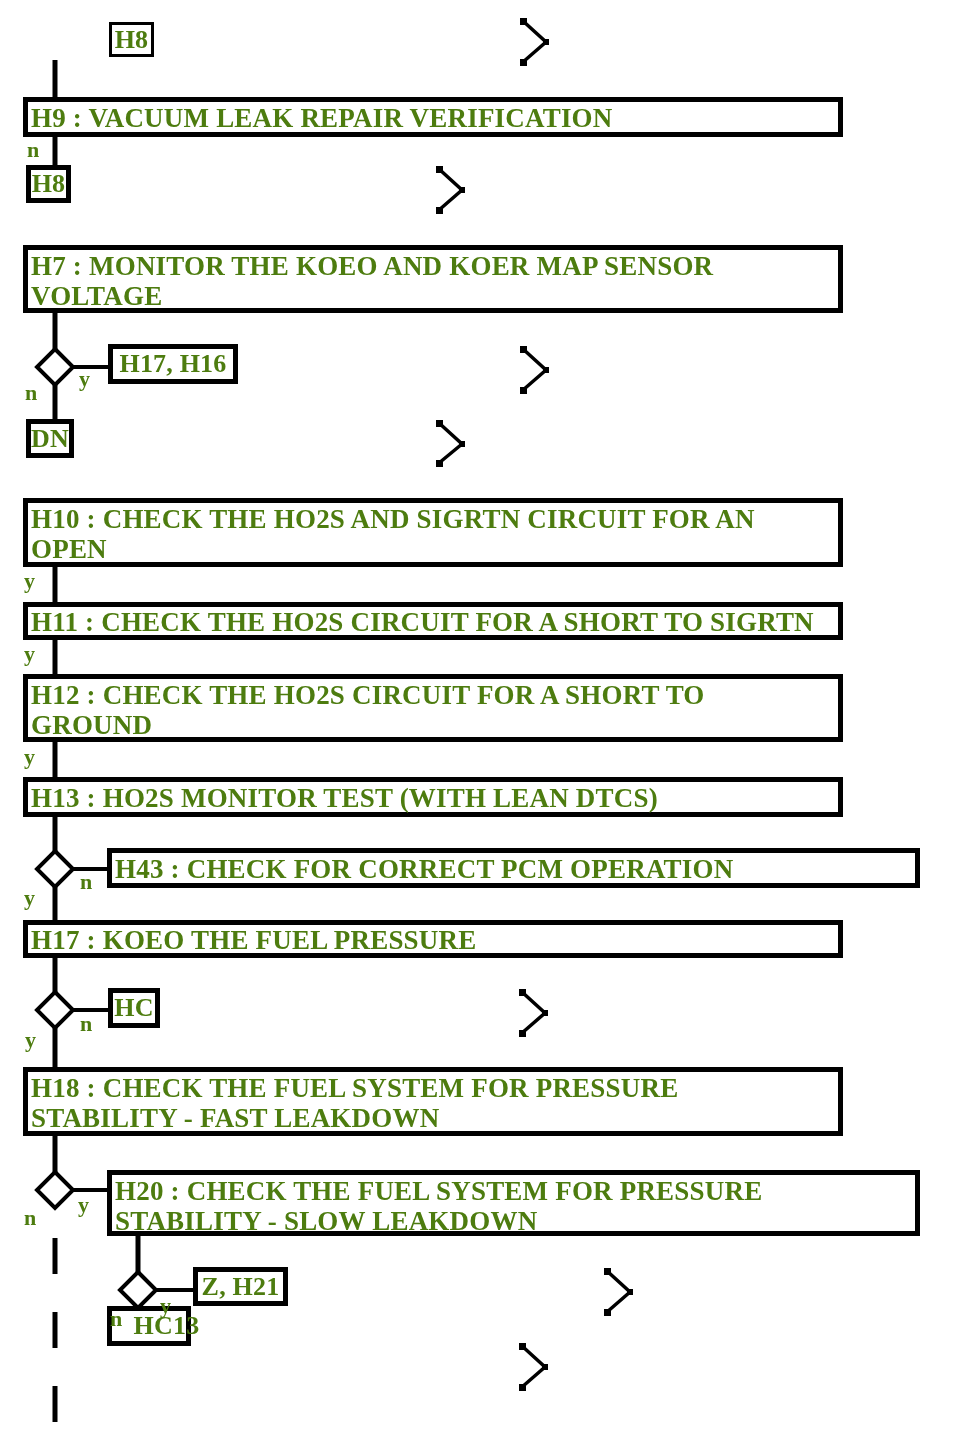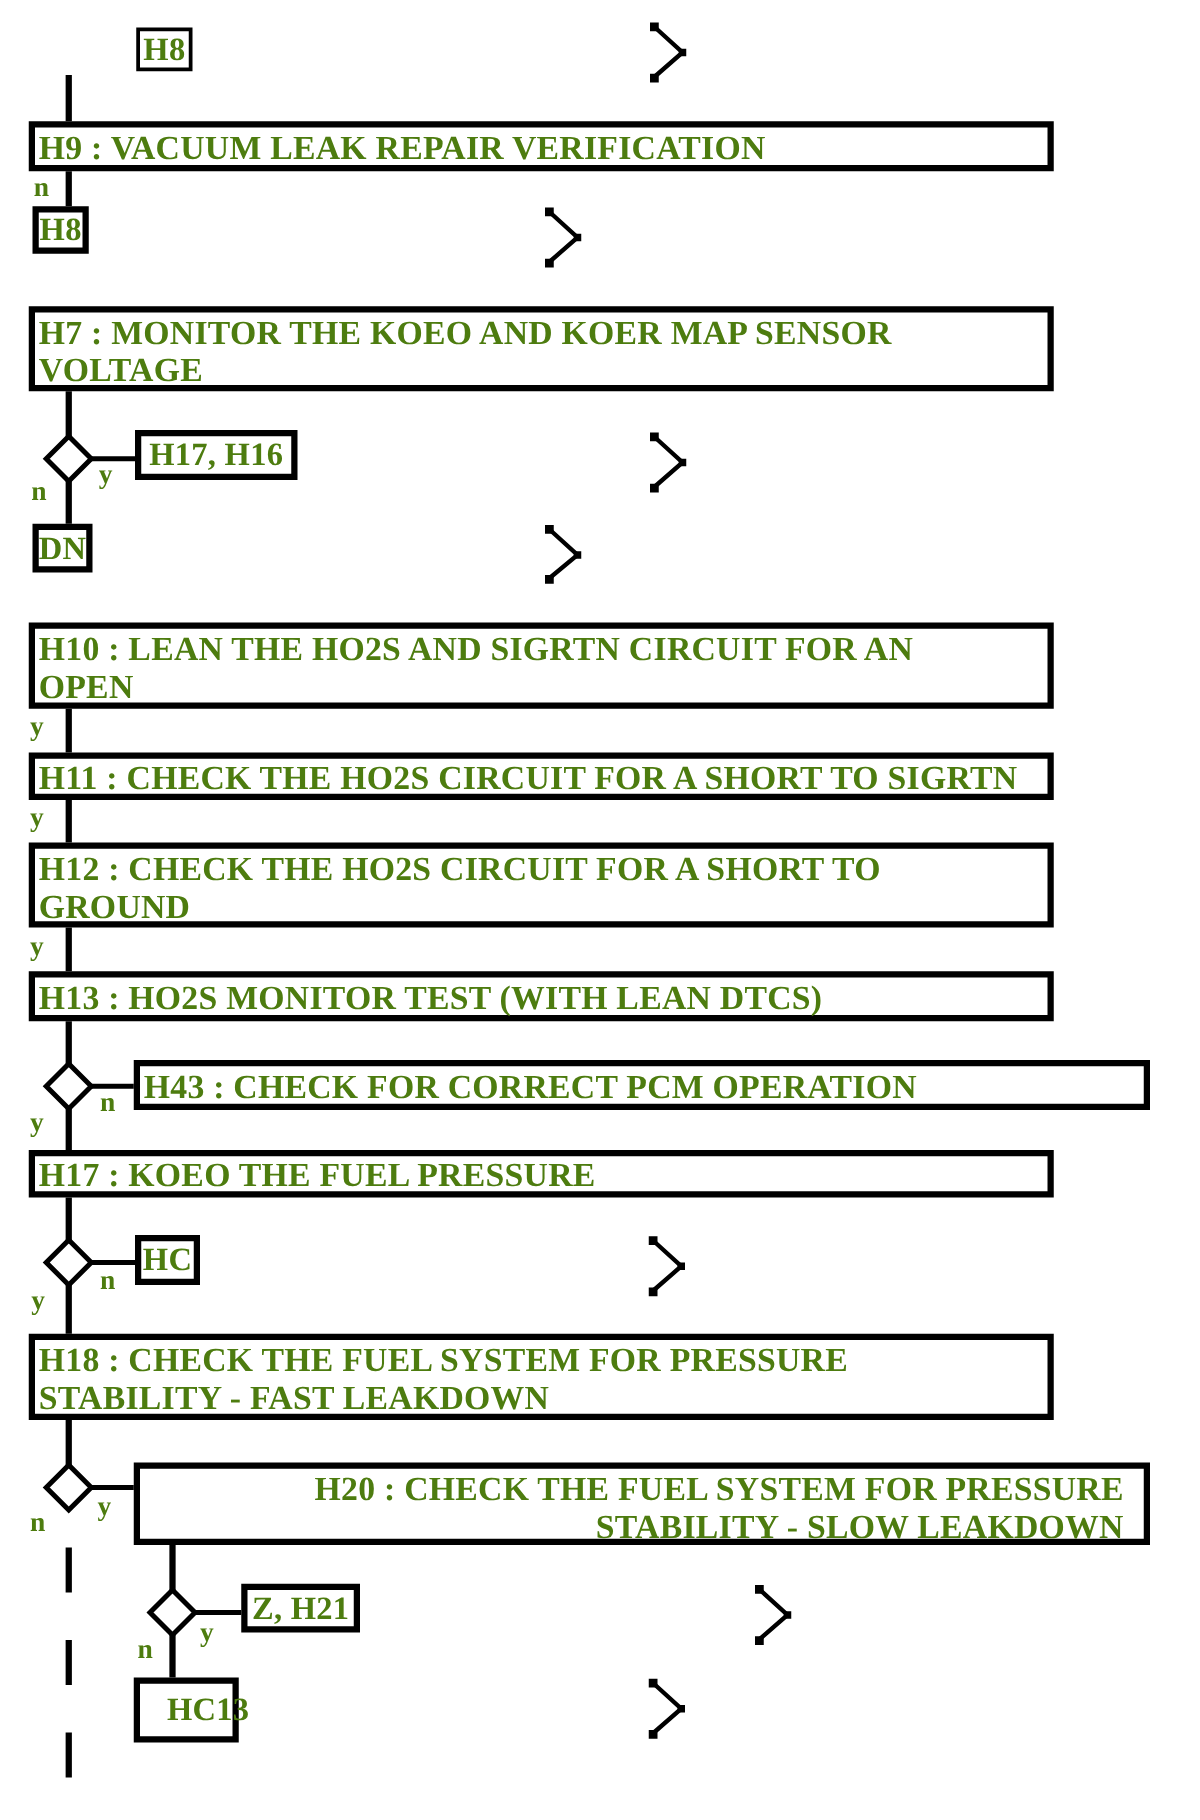--- a/index.html
+++ b/index.html
@@ -134,21 +134,21 @@
 
   <div class="box small" style="left:108px;top:344px;width:130px;height:40px;">
     <span>H17, H16</span>
   </div>
 
   <div class="box small" style="left:26px;top:419px;width:48px;height:39px;">
     <span>DN</span>
   </div>
 
   <div class="box" style="left:23px;top:498px;width:820px;height:69px;">
-    <div class="ln">H10 : LEAN THE HO2S AND SIGRTN CIRCUIT FOR AN</div>
+    <div class="ln">H10 : CHECK THE HO2S AND SIGRTN CIRCUIT FOR AN</div>
     <div class="ln">OPEN</div>
   </div>
 
   <div class="box single" style="left:23px;top:602px;width:820px;height:38px;">
     <span>H11 : CHECK THE HO2S CIRCUIT FOR A SHORT TO SIGRTN</span>
   </div>
 
   <div class="box" style="left:23px;top:674px;width:820px;height:68px;">
     <div class="ln">H12 : CHECK THE HO2S CIRCUIT FOR A SHORT TO</div>
     <div class="ln">GROUND</div>
@@ -168,30 +168,30 @@
 
   <div class="box small" style="left:108px;top:988px;width:52px;height:40px;">
     <span>HC</span>
   </div>
 
   <div class="box" style="left:23px;top:1067px;width:820px;height:69px;">
     <div class="ln">H18 : CHECK THE FUEL SYSTEM FOR PRESSURE</div>
     <div class="ln">STABILITY - FAST LEAKDOWN</div>
   </div>
 
-  <div class="box" style="left:107px;top:1170px;width:813px;height:66px;text-align:right;">
+  <div class="box" style="left:107px;top:1170px;width:813px;height:66px;">
     <div class="ln">H20 : CHECK THE FUEL SYSTEM FOR PRESSURE</div>
     <div class="ln">STABILITY - SLOW LEAKDOWN</div>
   </div>
 
   <div class="box small" style="left:193px;top:1267px;width:95px;height:39px;">
     <span>Z, H21</span>
   </div>
 
-  <div class="box small" style="left:107px;top:1342px;width:84px;height:52px;padding-left:36px;">
+  <div class="box small" style="left:107px;top:1306px;width:84px;height:40px;padding-left:36px;">
     <span>HC13</span>
   </div>
 
   <div class="lbl" style="left:27px;top:139px;">n</div>
   <div class="lbl" style="left:79px;top:368px;">y</div>
   <div class="lbl" style="left:25px;top:382px;">n</div>
   <div class="lbl" style="left:24px;top:570px;">y</div>
   <div class="lbl" style="left:24px;top:643px;">y</div>
   <div class="lbl" style="left:24px;top:746px;">y</div>
   <div class="lbl" style="left:80px;top:871px;">n</div>

